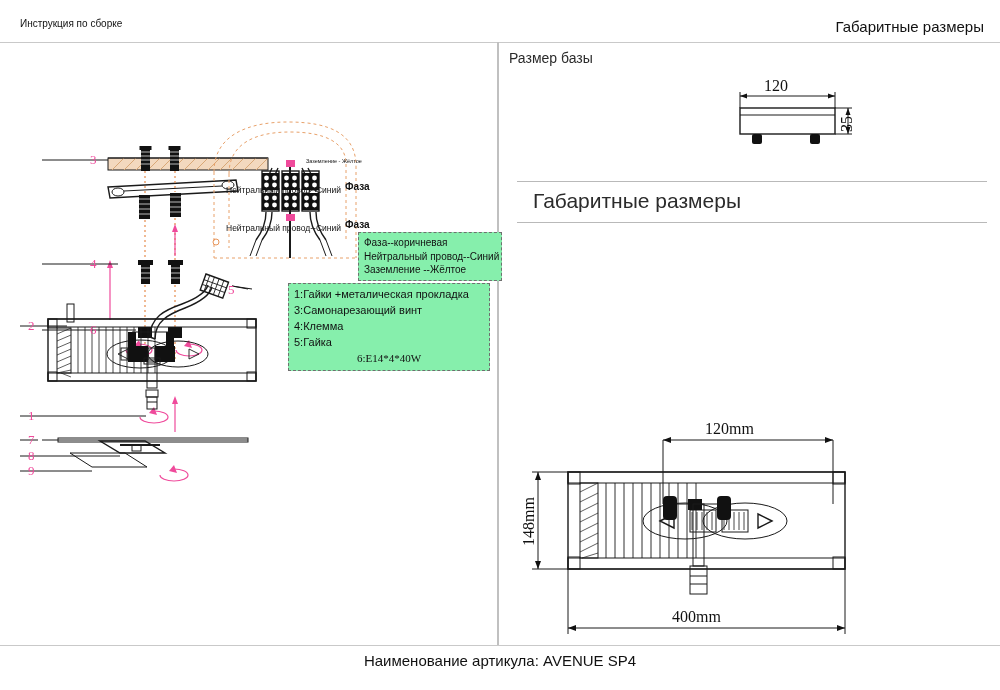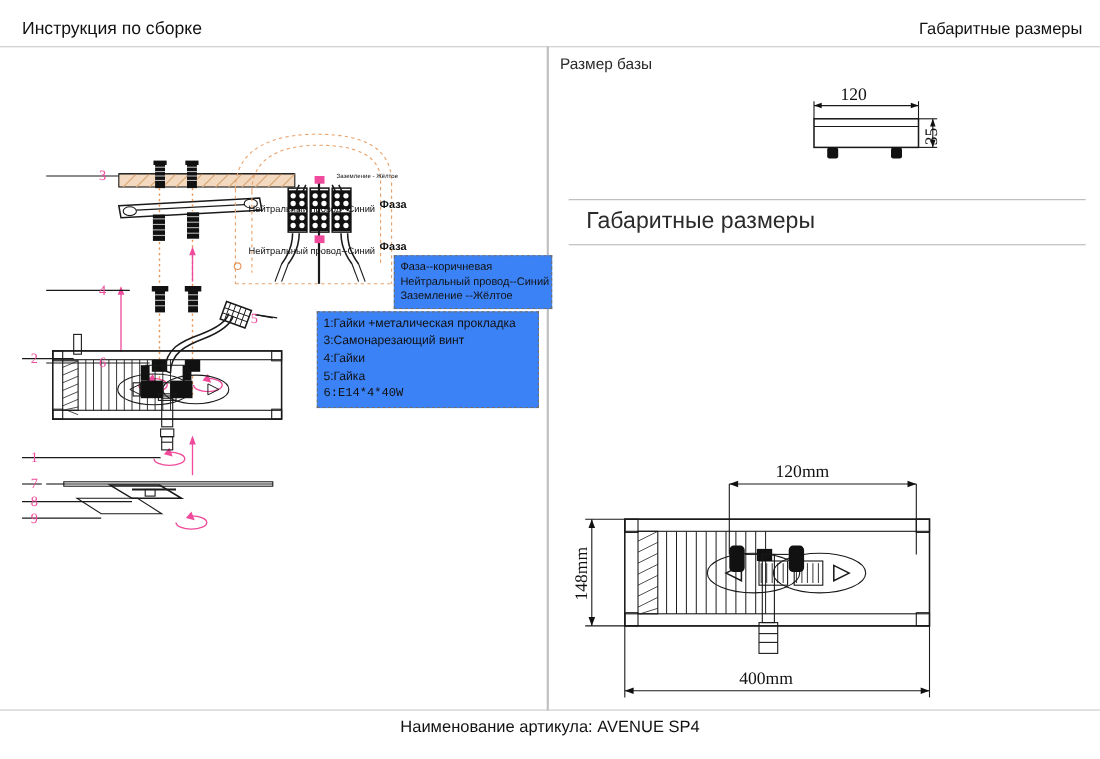--- a/index.html
+++ b/index.html
@@ -4,21 +4,21 @@
 <style>
   html,body{margin:0;padding:0;}
   body{
     width:1000px;height:690px;background:#ffffff;
     font-family:"Liberation Sans", sans-serif;
     color:#1a1a1a;position:relative;overflow:hidden;
   }
   .sheet{position:absolute;inset:0;}
 
   
-  .hdr-left{position:absolute;left:20px;top:18px;font-size:16px;color:#111;}
+  .hdr-left{position:absolute;left:20px;top:18px;font-size:10px;color:#111;}
   .hdr-right{position:absolute;right:16px;top:18px;font-size:15px;color:#111;}
   .hdr-rule{position:absolute;left:0;top:42px;width:1000px;height:1px;background:#c9c9c9;}
 
   
   .v-divider{position:absolute;left:497px;top:42px;width:2px;height:604px;background:#c0c0c0;}
   .foot-rule{position:absolute;left:0;top:645px;width:1000px;height:1px;background:#c9c9c9;}
   .footer{position:absolute;left:0;top:652px;width:1000px;text-align:center;font-size:15px;color:#111;}
 
   
   .r-title1{position:absolute;left:509px;top:50px;font-size:14px;color:#2b2b2b;}
@@ -35,21 +35,21 @@
   .mag{stroke:#ef4a9b;fill:none;stroke-width:1.2;}
   .magf{fill:#ef4a9b;}
   .dash-or{stroke:#e8a16a;stroke-width:1;stroke-dasharray:3 3;fill:none;}
   .dot-or{stroke:#e8955a;stroke-width:1.3;stroke-dasharray:2 3;fill:none;}
   .blk{fill:#111;}
   .num{font-family:"Liberation Serif", serif;font-size:13px;fill:#ef4a9b;}
   .dimtxt{font-family:"Liberation Serif", serif;font-size:16px;fill:#111;}
 
   
   .tbox{
-    position:absolute;border:1px dashed #6f6f6f;background:#3b82f6;
+    position:absolute;border:1px dashed #6f6f6f;background:#86efac;
     font-size:11px;line-height:1.45;color:#111;padding:3px 5px;
     font-family:"Liberation Sans", sans-serif;
   }
   .parts{left:288px;top:283px;width:190px;}
   .parts div{white-space:nowrap;}
   .wires{left:358px;top:232px;width:132px;font-size:10px;line-height:1.35;}
   .wires div{white-space:nowrap;}
 
   .wlab{position:absolute;font-size:8.5px;color:#111;white-space:nowrap;
         font-family:"Liberation Sans", sans-serif;}
@@ -384,23 +384,23 @@
 
   <div class="tbox wires">
     <div>Фаза--коричневая</div>
     <div>Нейтральный провод--Синий</div>
     <div>Заземление --Жёлтое</div>
   </div>
 
   <div class="tbox parts">
     <div>1:Гайки +металическая прокладка</div>
     <div>3:Самонарезающий винт</div>
-    <div>4:Гайки</div>
+    <div>4:Клемма</div>
     <div>5:Гайка</div>
-    <div style="font-family:Liberation Mono, monospace;">6:E14*4*40W</div>
+    <div style="font-family:Liberation Serif, serif;text-align:center;">6:E14*4*40W</div>
   </div>
 
   <div class="r-title1">Размер базы</div>
   <div class="r-rule-a"></div>
   <div class="r-title2">Габаритные размеры</div>
   <div class="r-rule-b"></div>
 
   <svg width="500" height="180" viewBox="0 0 500 180" style="left:500px;top:60px;">
 
     <line class="ln thin" x1="240" y1="36" x2="335" y2="36"></line>

